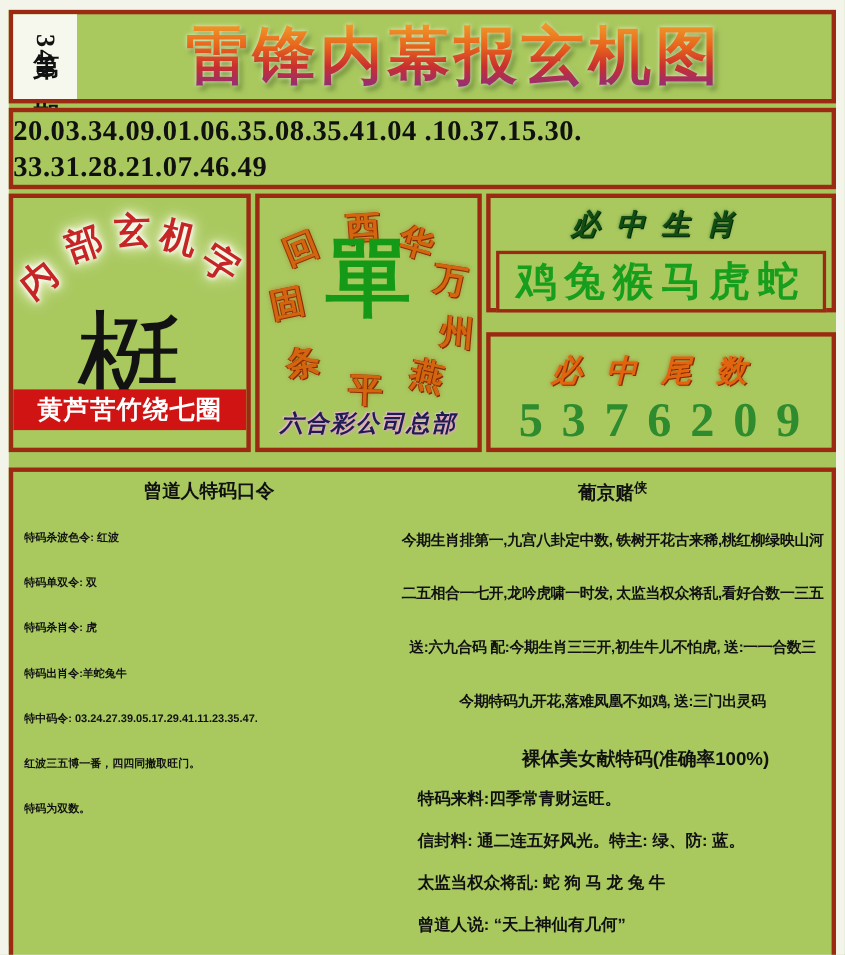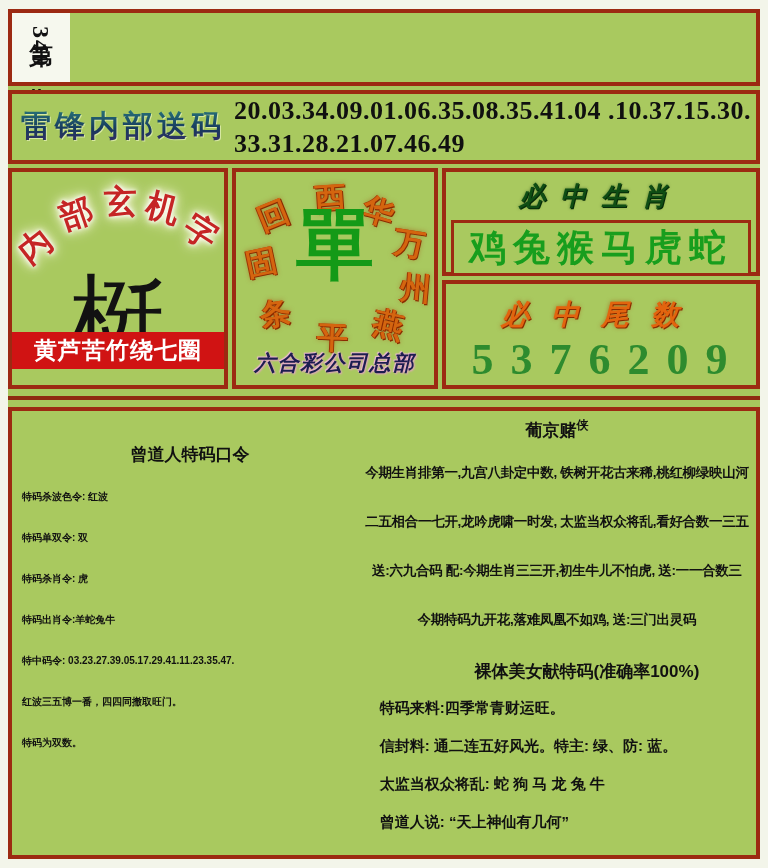--- a/index.html
+++ b/index.html
@@ -62,21 +62,21 @@
   .ring .r6 { left:12%; top:57%; transform:rotate(-9deg); }
   .ring .r7 { left:69%; top:62%; transform:rotate(13deg); }
   .ring .r8 { left:41%; top:68%; transform:rotate(2deg); }
   .center-char { position:absolute; left:0; right:0; top:34px; text-align:center;
                  font-size:78px; line-height:78px; font-weight:bold; color:#149a17;
                  font-family:"Liberation Serif", serif; }
   .company { position:absolute; left:0; right:0; bottom:8px; text-align:center;
              font-size:21px; font-weight:bold; font-style:italic; letter-spacing:2px; color:#1d1d50;
              font-family:"Liberation Serif", serif; text-shadow:1px 1px 2px #e8a0c8, -1px -1px 1px #f0b8d8; }
 
-  .right-panel { flex:1; display:flex; flex-direction:column; gap:4px; }
+  .right-panel { flex:1; display:flex; flex-direction:column; gap:18px; }
   .zodiac-sec { height:108px; display:flex; flex-direction:column; }
   .dec-head-green { text-align:center; margin-top:7px; font-size:26px; font-weight:bold; letter-spacing:15px;
                     color:#0f4d14; font-family:"Liberation Serif", serif; font-style:italic;
                     text-shadow:1px 1px 0 #062a08, 0 0 3px rgba(6,40,8,.5); }
   .zodiac-inner { margin:6px 5px 5px 5px; flex:1; border:3px solid #9c2a12; display:flex;
                   align-items:center; justify-content:center; background:#a9c95f;
                   font-size:37px; font-weight:bold; letter-spacing:7px; color:#189e1d;
                   font-family:"Liberation Serif", serif; }
   .tail-sec { flex:1; display:flex; flex-direction:column; }
   .dec-head-orange { text-align:center; margin-top:12px; font-size:28px; font-weight:bold; letter-spacing:22px;
@@ -92,40 +92,40 @@
   
   .bottom-box { flex:1; display:flex; padding:6px 4px 4px 10px; }
   .col-left { width:46%; color:#111; }
   .col-right { width:54%; color:#111; padding-left:4px; }
   .blk-head { text-align:center; font-weight:bold; font-size:17px; }
   .line16 { font-weight:bold; font-size:10px; white-space:nowrap; }
   .line13 { font-weight:bold; font-size:13.5px; letter-spacing:-0.3px; white-space:nowrap; }
   .line15 { font-weight:bold; font-size:15px; white-space:nowrap; }
   .sup-small { font-size:12px; vertical-align:super; }
 
-  .col-left .blk-head.first { margin-top:26px; margin-bottom:24px; }
+  .col-left .blk-head.first { margin-bottom:24px; }
   .col-left .line16 { margin-bottom:27px; }
   .col-left .blk-head.second { margin-top:36px; margin-bottom:26px; }
   .col-right .blk-head.first { margin-top:0; margin-bottom:22px; }
   .col-right .line13 { margin-bottom:31px;text-align:center; }
   .col-right .blk-head.second { margin-top:16px; margin-bottom:16px; padding-left:60px; }
   .col-right .line15 { margin-bottom:19px; padding-left:18px; }
 </style>
 </head>
 <body>
 
 <div class="page">
   <div class="sheet">
 
     <div class="rbox title-box">
       <div class="issue-strip">第340期</div>
+      <div class="main-title">雷锋内幕报玄机图</div>
     </div>
 
     <div class="rbox codes-box">
-      <div class="codes-label">雷锋内部送码</div>
       <div class="codes-lines">
         <div>20.03.34.09.01.06.35.08.35.41.04 .10.37.15.30.</div>
         <div>33.31.28.21.07.46.49</div>
       </div>
     </div>
 
     <div class="mid-row">
 
       <div class="rbox mystery-box">
         <div class="arc">
@@ -170,21 +170,21 @@
     <div class="divider"></div>
 
     <div class="rbox bottom-box">
 
       <div class="col-left">
         <div class="blk-head first">曾道人特码口令</div>
         <div class="line16">特码杀波色令: 红波</div>
         <div class="line16">特码单双令: 双</div>
         <div class="line16">特码杀肖令: 虎</div>
         <div class="line16">特码出肖令:羊蛇兔牛</div>
-        <div class="line16">特中码令: 03.23.27.39.05.17.29.41.11.23.35.47.</div>
+        <div class="line16">特中码令: 03.24.27.39.05.17.29.41.11.23.35.47.</div>
         <div class="line16">红波三五博一番，四四同撤取旺门。</div>
         <div class="line16">特码为双数。</div>
 
       </div>
 
       <div class="col-right">
         <div class="blk-head first">
           <span>葡京赌</span><span class="sup-small">侠</span>
         </div>
         <div class="line13">今期生肖排第一,九宫八卦定中数, 铁树开花古来稀,桃红柳绿映山河</div>

